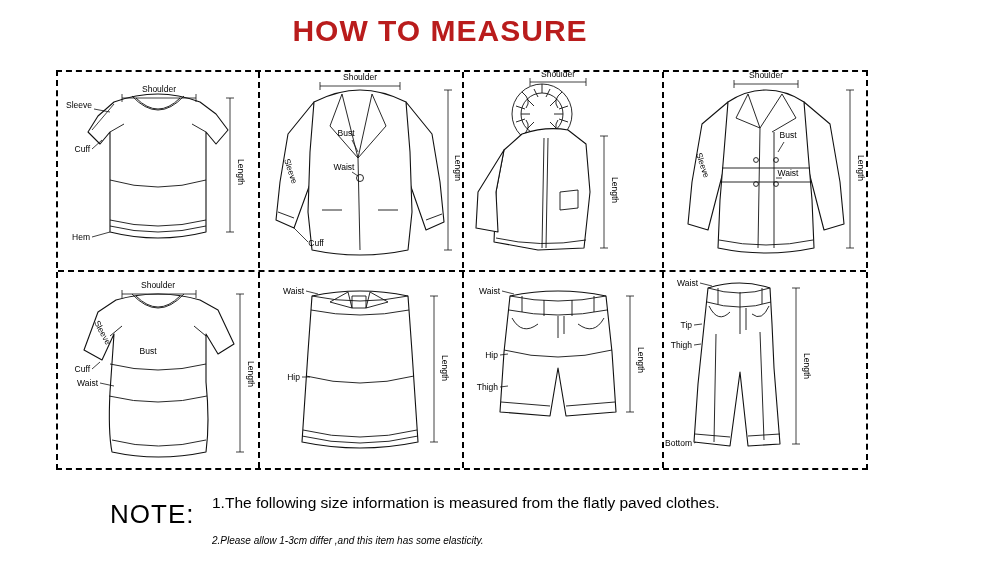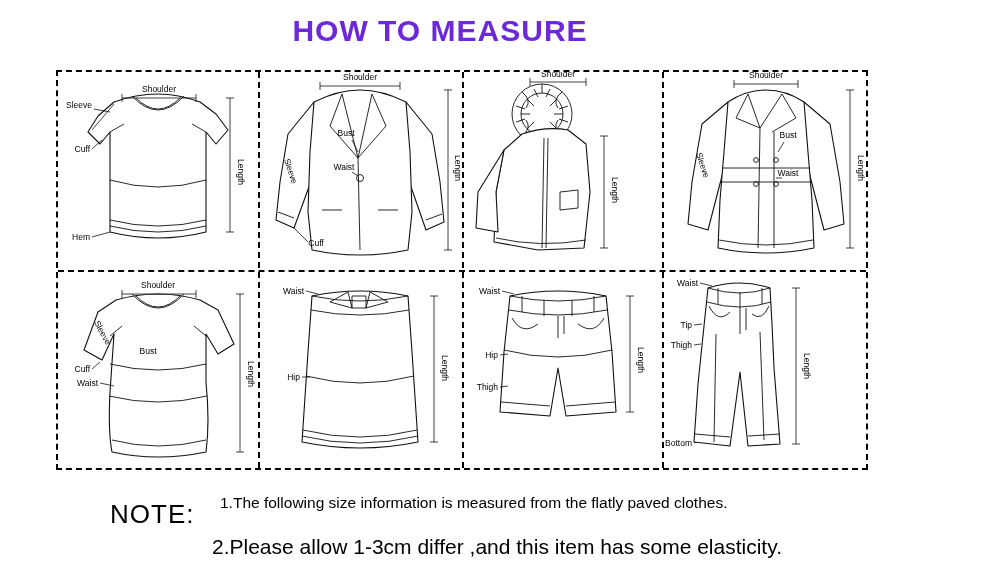--- a/index.html
+++ b/index.html
@@ -22,21 +22,21 @@
   }
   .title {
     position: absolute;
     top: 14px;
     left: 0;
     width: 880px;
     text-align: center;
     font-size: 30px;
     font-weight: bold;
     letter-spacing: 1px;
-    color: #6d28d9;
+    color: #b91c1c;
   }
   .grid {
     position: absolute;
     left: 56px;
     top: 70px;
     width: 812px;
     height: 400px;
     border: 2px dashed #000;
     box-sizing: border-box;
   }
@@ -94,27 +94,27 @@
     left: 110px;
     top: 17px;
     font-size: 26px;
     letter-spacing: 1px;
   }
   .note-line1 {
     position: absolute;
     left: 212px;
     top: 12px;
     font-size: 15.5px;
-    margin-left: 8px;
   }
   .note-line2 {
     position: absolute;
     left: 212px;
     top: 53px;
-    font-size: 21px;
+    font-size: 10px;
+    font-style: italic;
   }
 </style>
 </head>
 <body>
 
 <div class="page">
 
   <div class="title">HOW TO MEASURE</div>
 
   <div class="grid">

